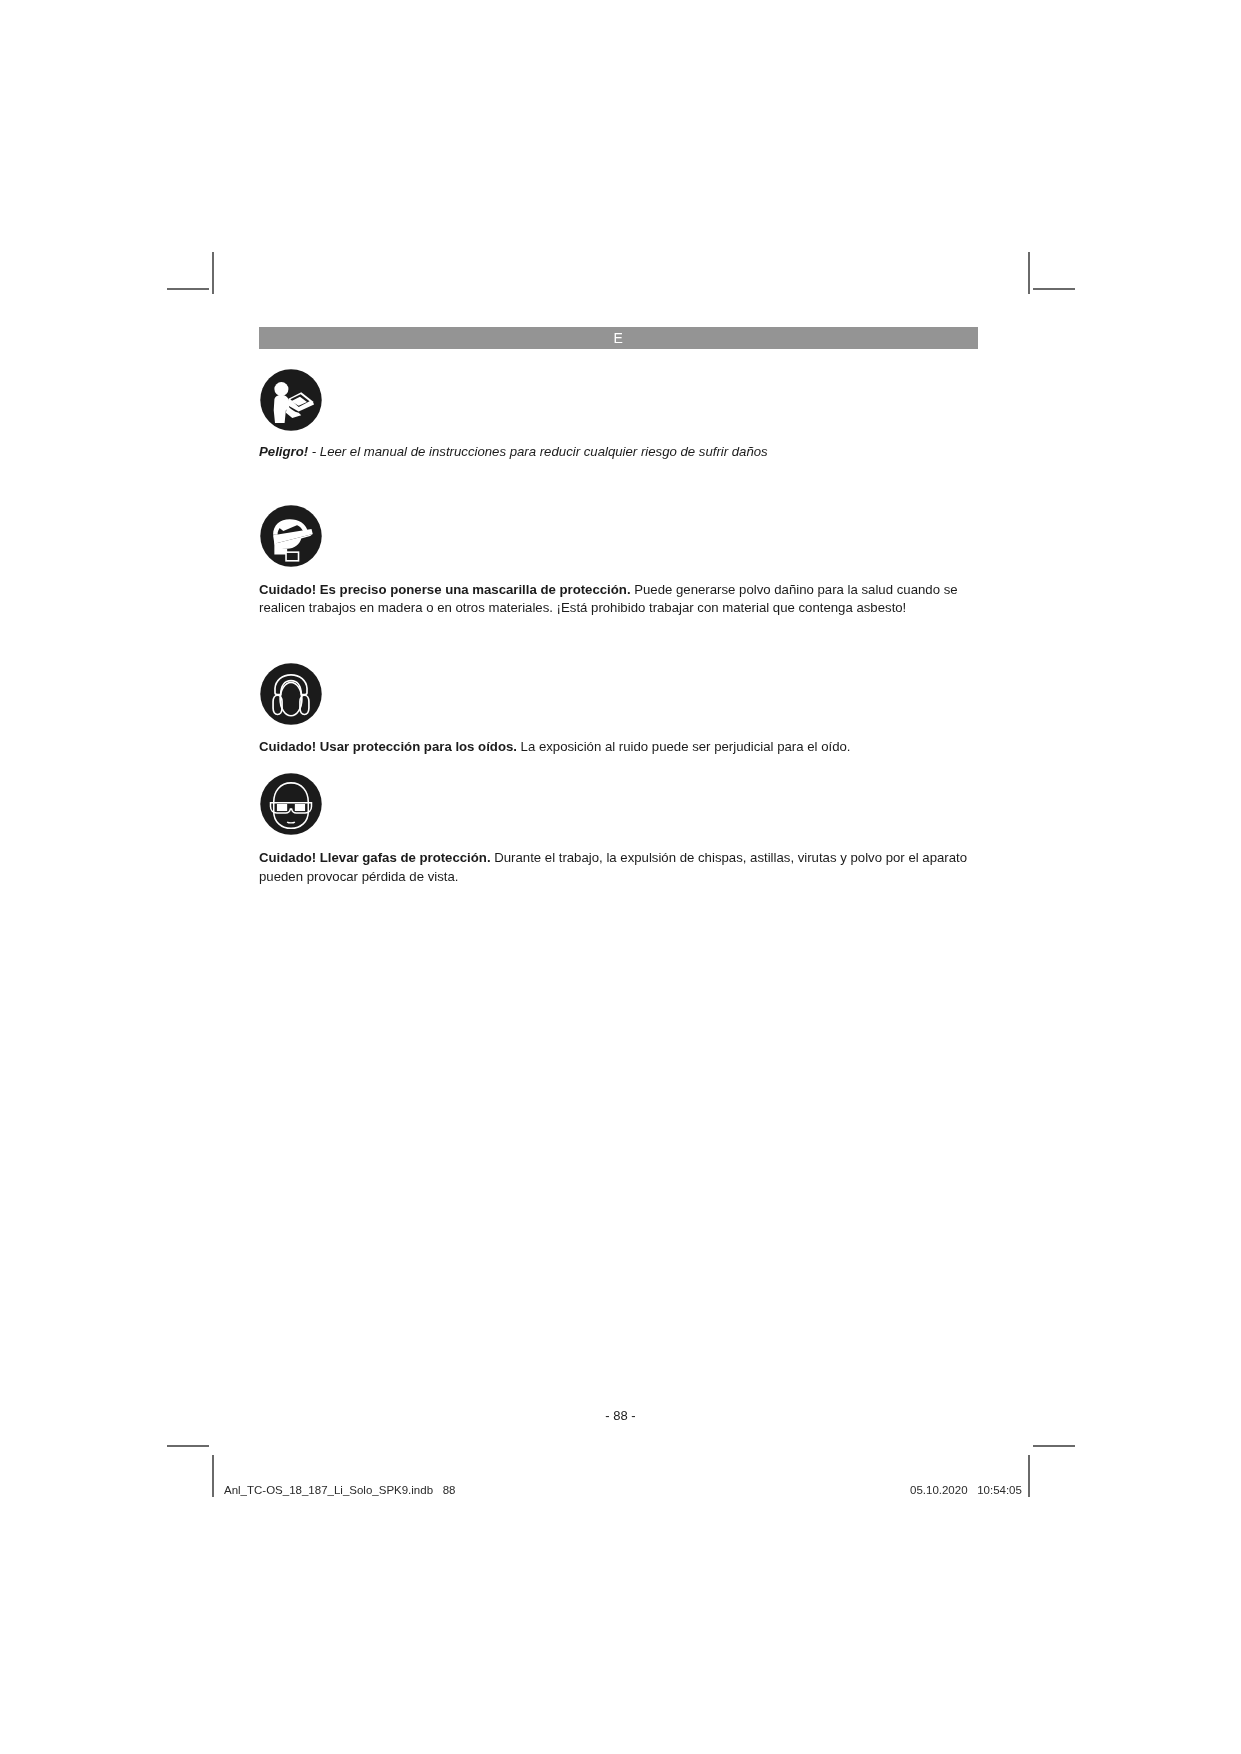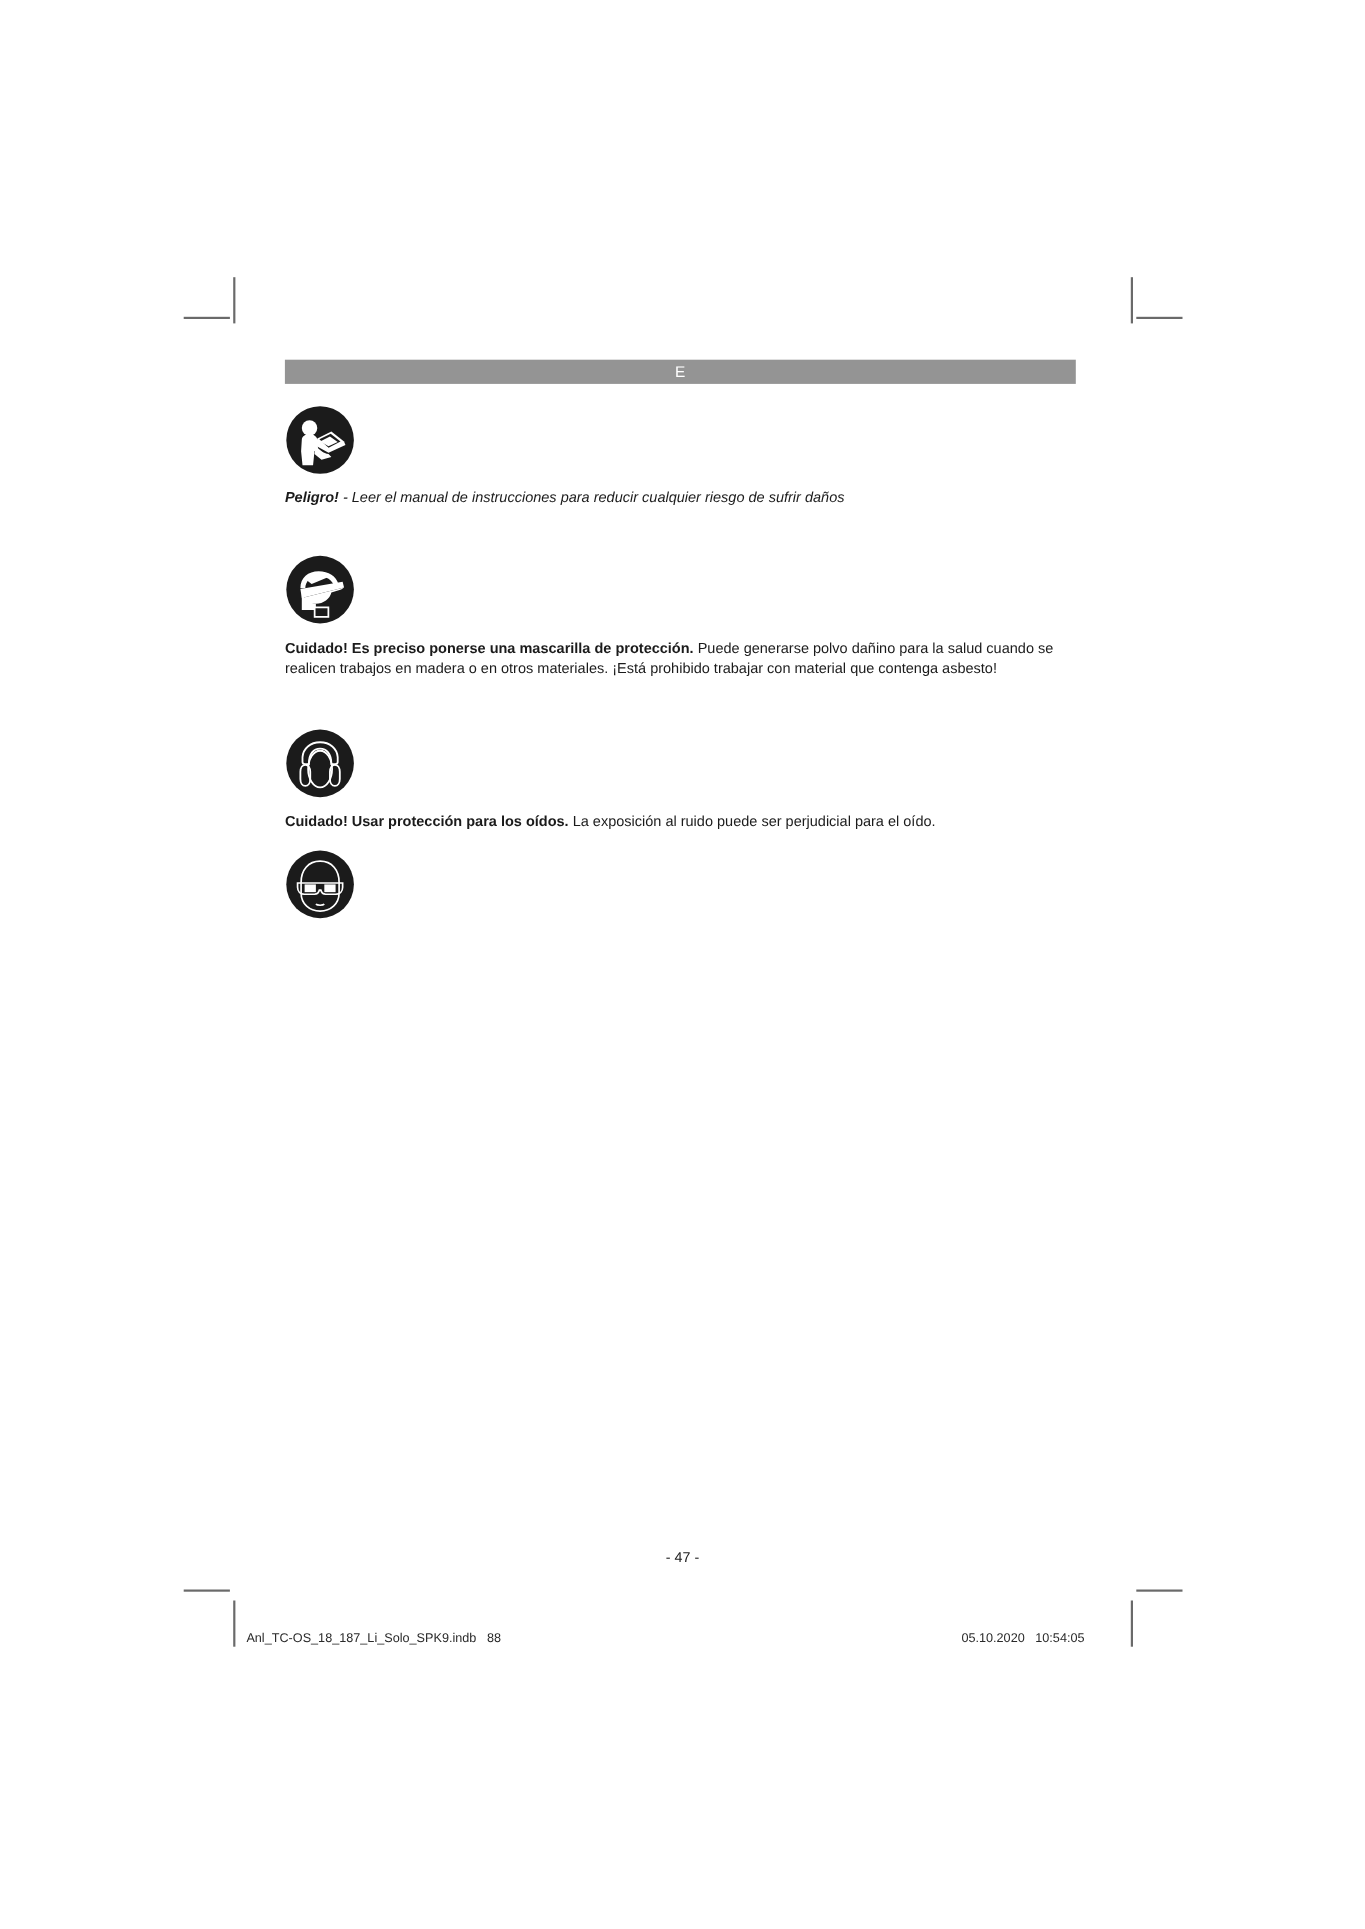--- a/index.html
+++ b/index.html
@@ -93,21 +93,21 @@
   }
   .print-footer {
     position: absolute;
     top: 1466px;
     font-size: 11.5px;
     color: #2a2a2a;
     white-space: pre;
     margin-top: 18px;
   }
   .print-footer.left { left: 224px; }
-  .print-footer.right { left: 874px; }
+  .print-footer.right { left: 910px; }
 </style>
 </head>
 <body>
 
 <div class="crop vert crop-tl-v"></div>
 <div class="crop horz crop-tl-h"></div>
 <div class="crop vert crop-tr-v"></div>
 <div class="crop horz crop-tr-h"></div>
 <div class="crop vert crop-bl-v"></div>
 <div class="crop horz crop-bl-h"></div>
@@ -158,20 +158,21 @@
 
   <div class="block b4">
     <svg class="pictogram" viewBox="0 0 100 100">
       <circle cx="50" cy="50" r="48" fill="#1b1b1b"></circle>
       <path d="M50 17 C33 17 23 30 23 47 L23 62 C23 78 35 88 50 88 C65 88 77 78 77 62 L77 47 C77 30 67 17 50 17 Z" fill="none" stroke="#ffffff" stroke-width="2.4"></path>
       <path d="M18 48 L82 48 L82 54 C82 60 78 64 72 64 L58 64 C54 64 52 62 51 58 L49 58 C48 62 46 64 42 64 L28 64 C22 64 18 60 18 54 Z" fill="none" stroke="#ffffff" stroke-width="2.4"></path>
       <rect x="28" y="50" width="16" height="11" fill="#ffffff"></rect>
       <rect x="56" y="50" width="16" height="11" fill="#ffffff"></rect>
       <path d="M44 78 C46 80 54 80 56 78" fill="none" stroke="#ffffff" stroke-width="2.2"></path>
     </svg>
+    <p class="caption"><b>Cuidado! Llevar gafas de protección.</b><span> Durante el trabajo, la expulsión de chispas, astillas, virutas y polvo por el aparato pueden provocar pérdida de vista.</span></p>
   </div>
 
 </div>
 
-<div class="page-number">- 47 -</div>
+<div class="page-number">- 88 -</div>
 
 <div class="print-footer left">Anl_TC-OS_18_187_Li_Solo_SPK9.indb   88</div>
 <div class="print-footer right">05.10.2020   10:54:05</div>
 
 </body></html>

